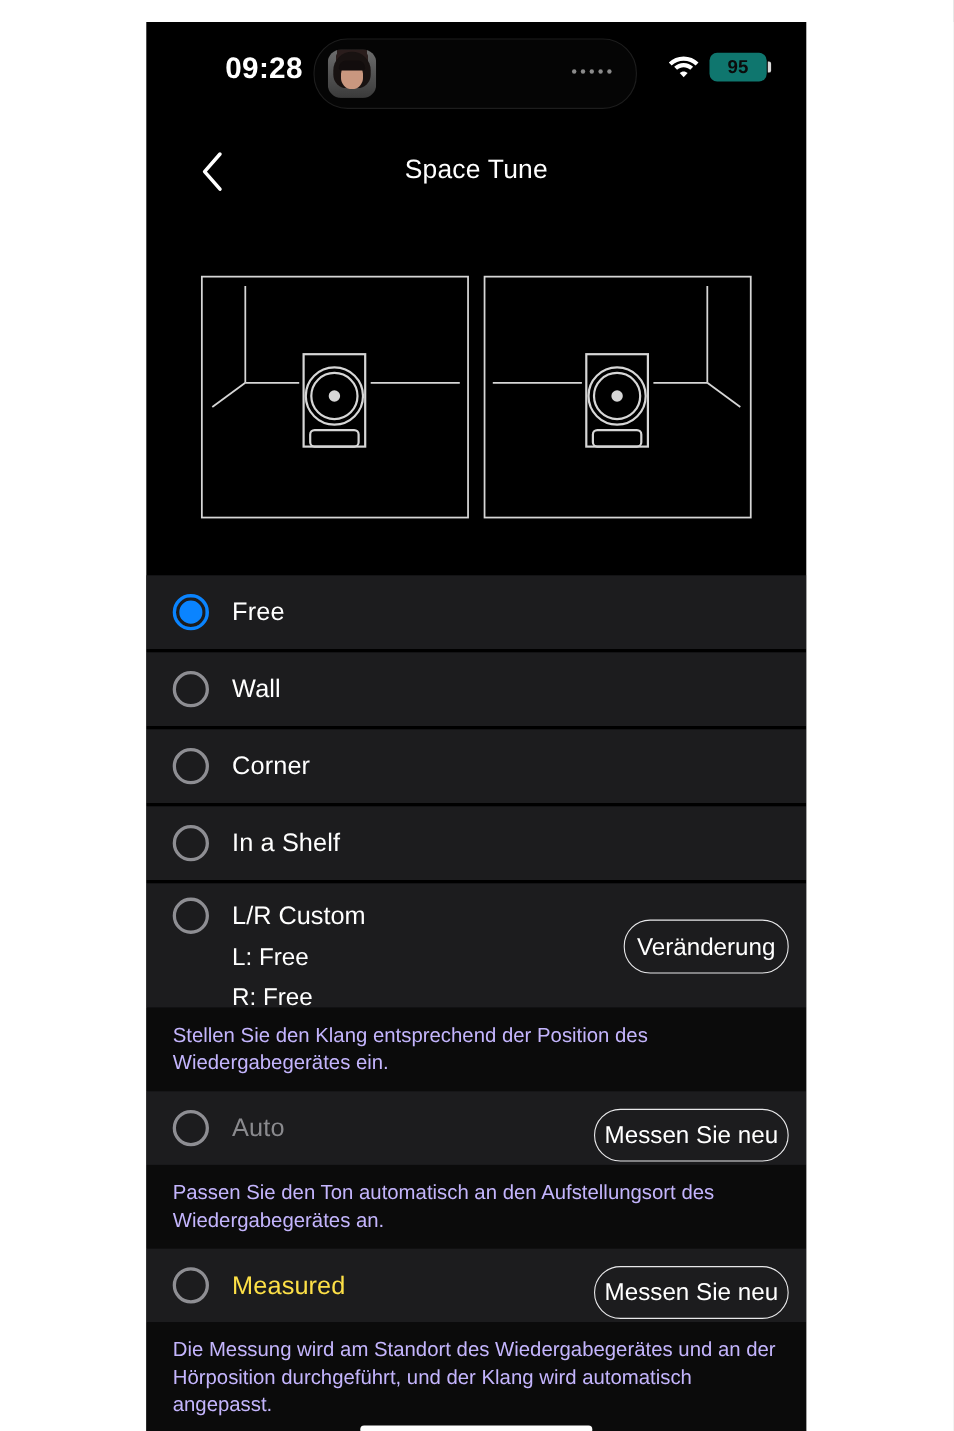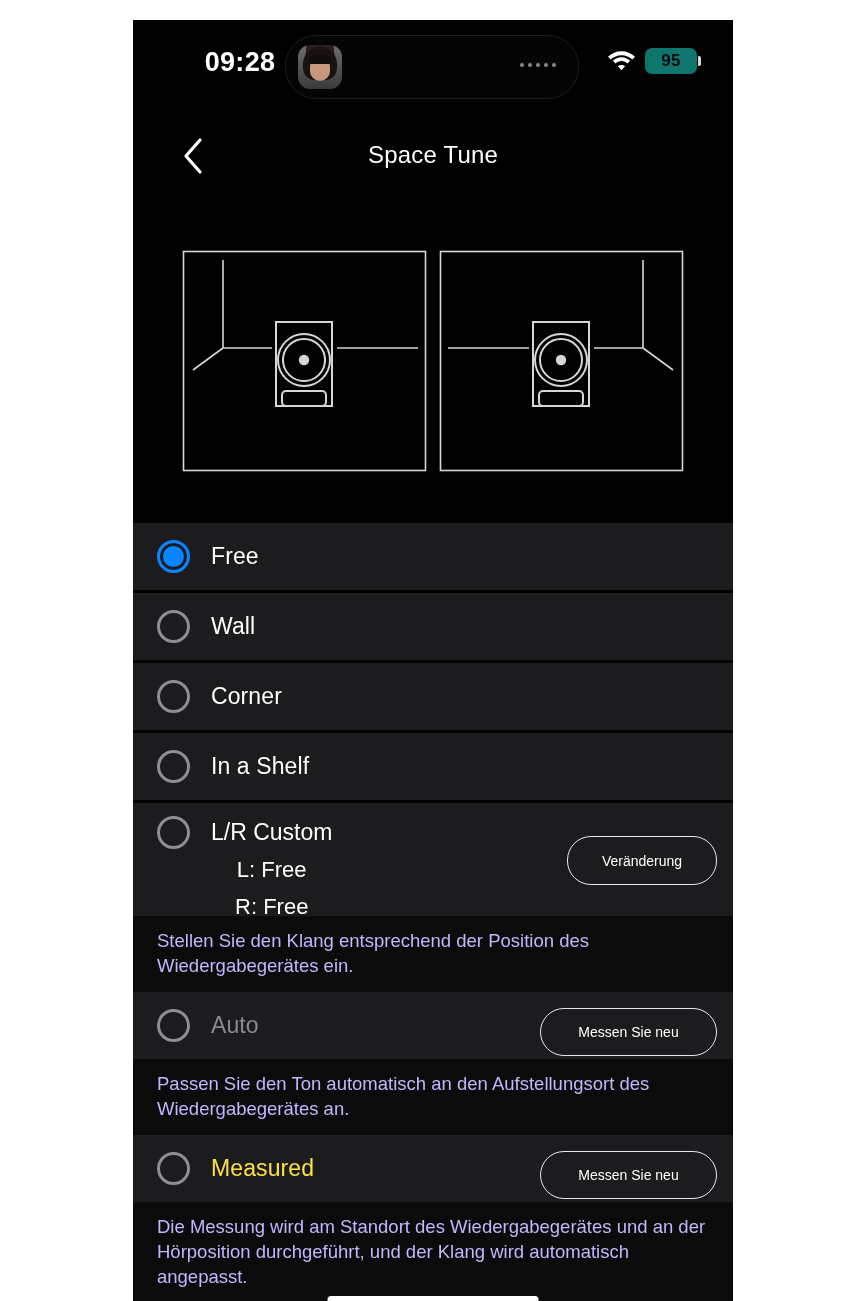--- a/index.html
+++ b/index.html
@@ -101,27 +101,27 @@
     border:3px solid #8e8e93;box-sizing:border-box;
   }
   .radio.on{
     border:3px solid #0a84ff;
     box-shadow:inset 0 0 0 3px #1c1c1e, inset 0 0 0 20px #0a84ff;
   }
   .lbl{
     margin-left:21px;color:#ffffff;font-size:23px;font-weight:400;letter-spacing:.1px;
     line-height:33px;
   }
-  .lrrow{height:113px;padding-top:13px;text-align:center;}
+  .lrrow{height:113px;padding-top:13px;}
   .lrcol{margin-left:21px;display:flex;flex-direction:column;gap:5px;}
   .lrcol .main{color:#ffffff;font-size:23px;line-height:33px;}
   .lrcol .sub{color:#ffffff;font-size:22px;line-height:32px;}
   .pill{
     position:absolute;border:1.6px solid #e8e8ea;border-radius:24px;
-    background:transparent;color:#ffffff;font-size:14px;
+    background:transparent;color:#ffffff;font-size:22px;
     display:flex;align-items:center;justify-content:center;cursor:pointer;
   }
   .pill.veraend{right:16px;top:33px;width:148px;height:47px;}
   .pill.messen{right:16px;top:16px;width:175px;height:46px;}
   .desc{
     width:600px;background:#0b0b0b;box-sizing:border-box;
     padding:12px 24px 14px 24px;color:#c4b5fd;font-size:18.5px;line-height:25px;
   }
 
   

